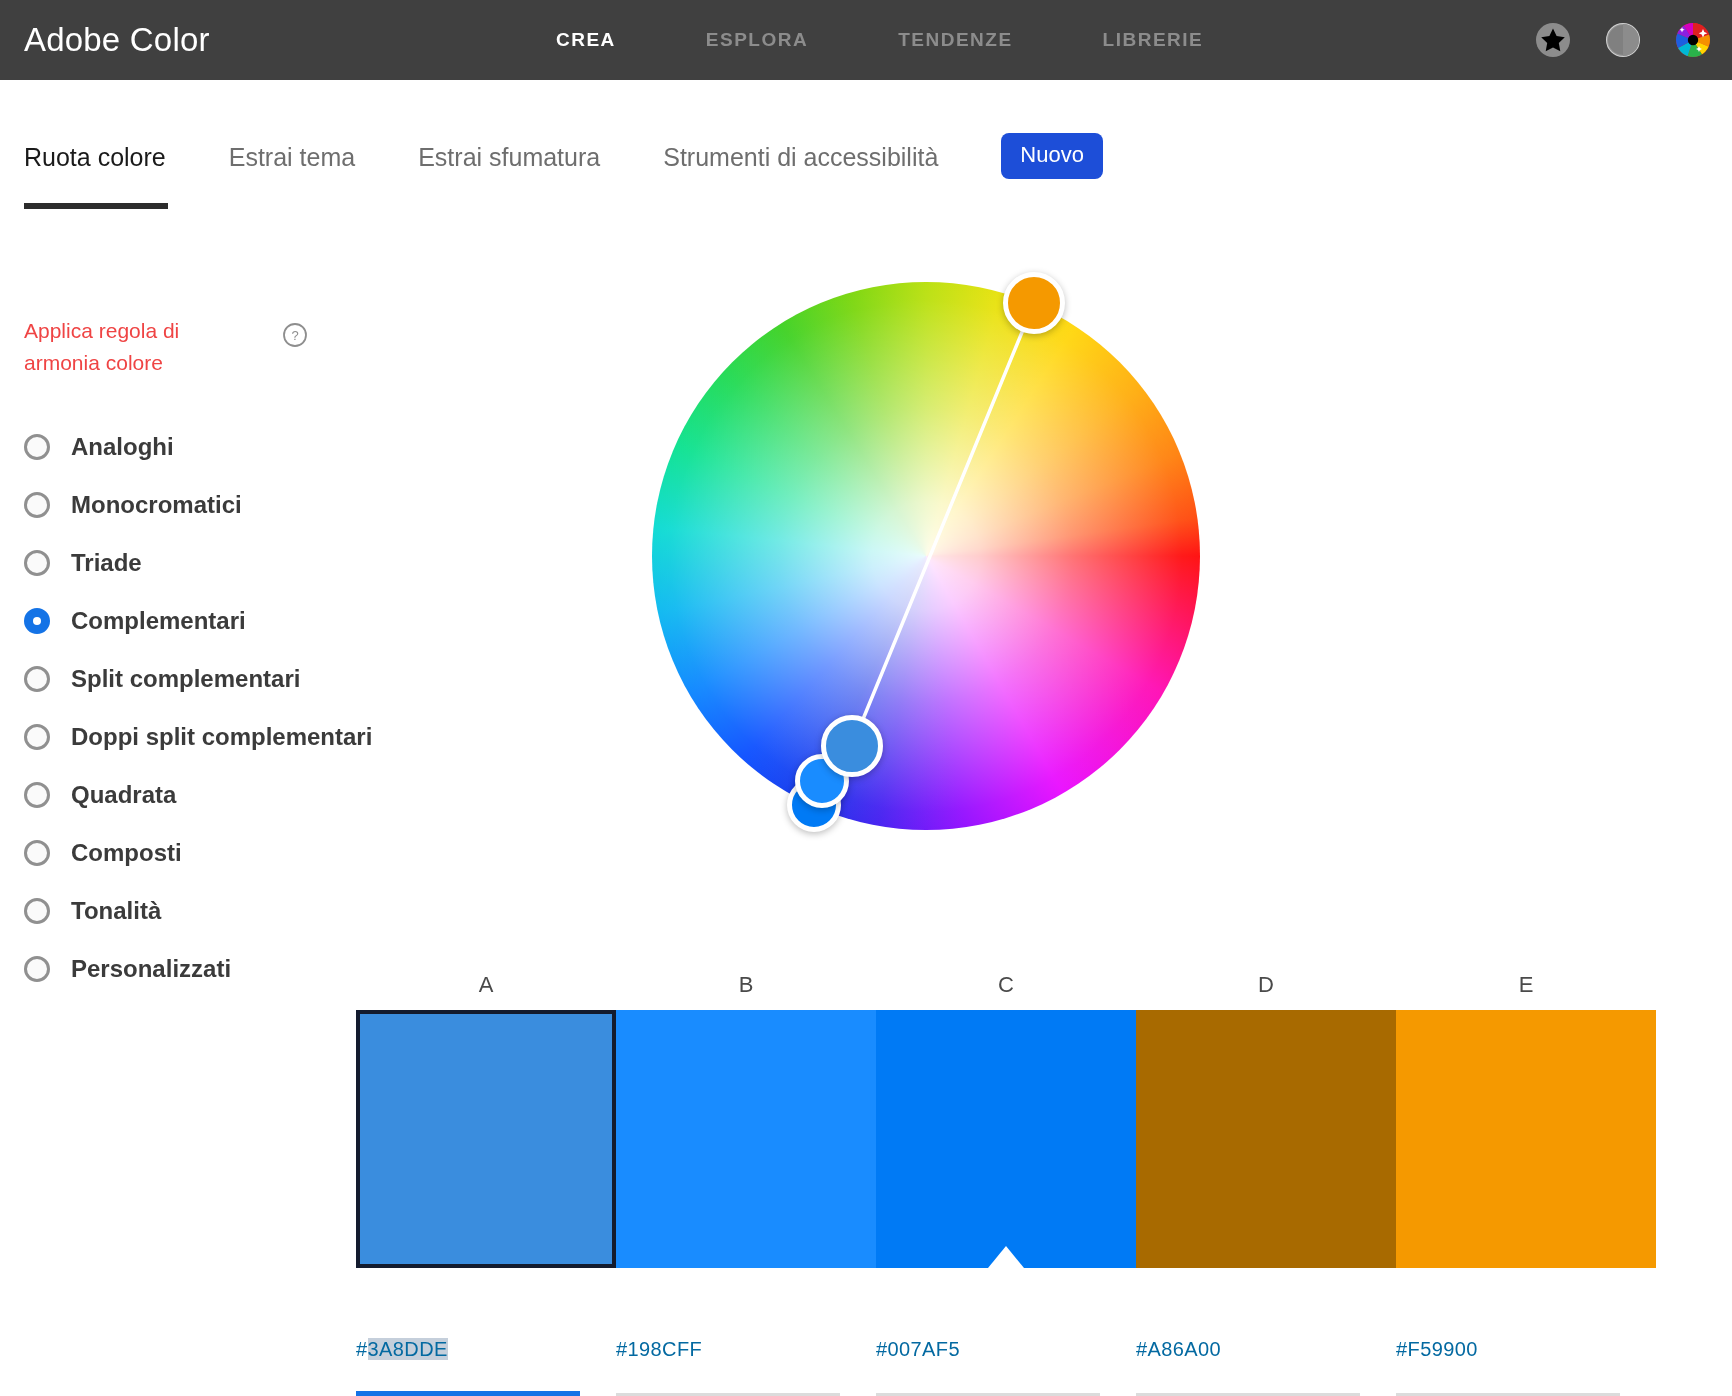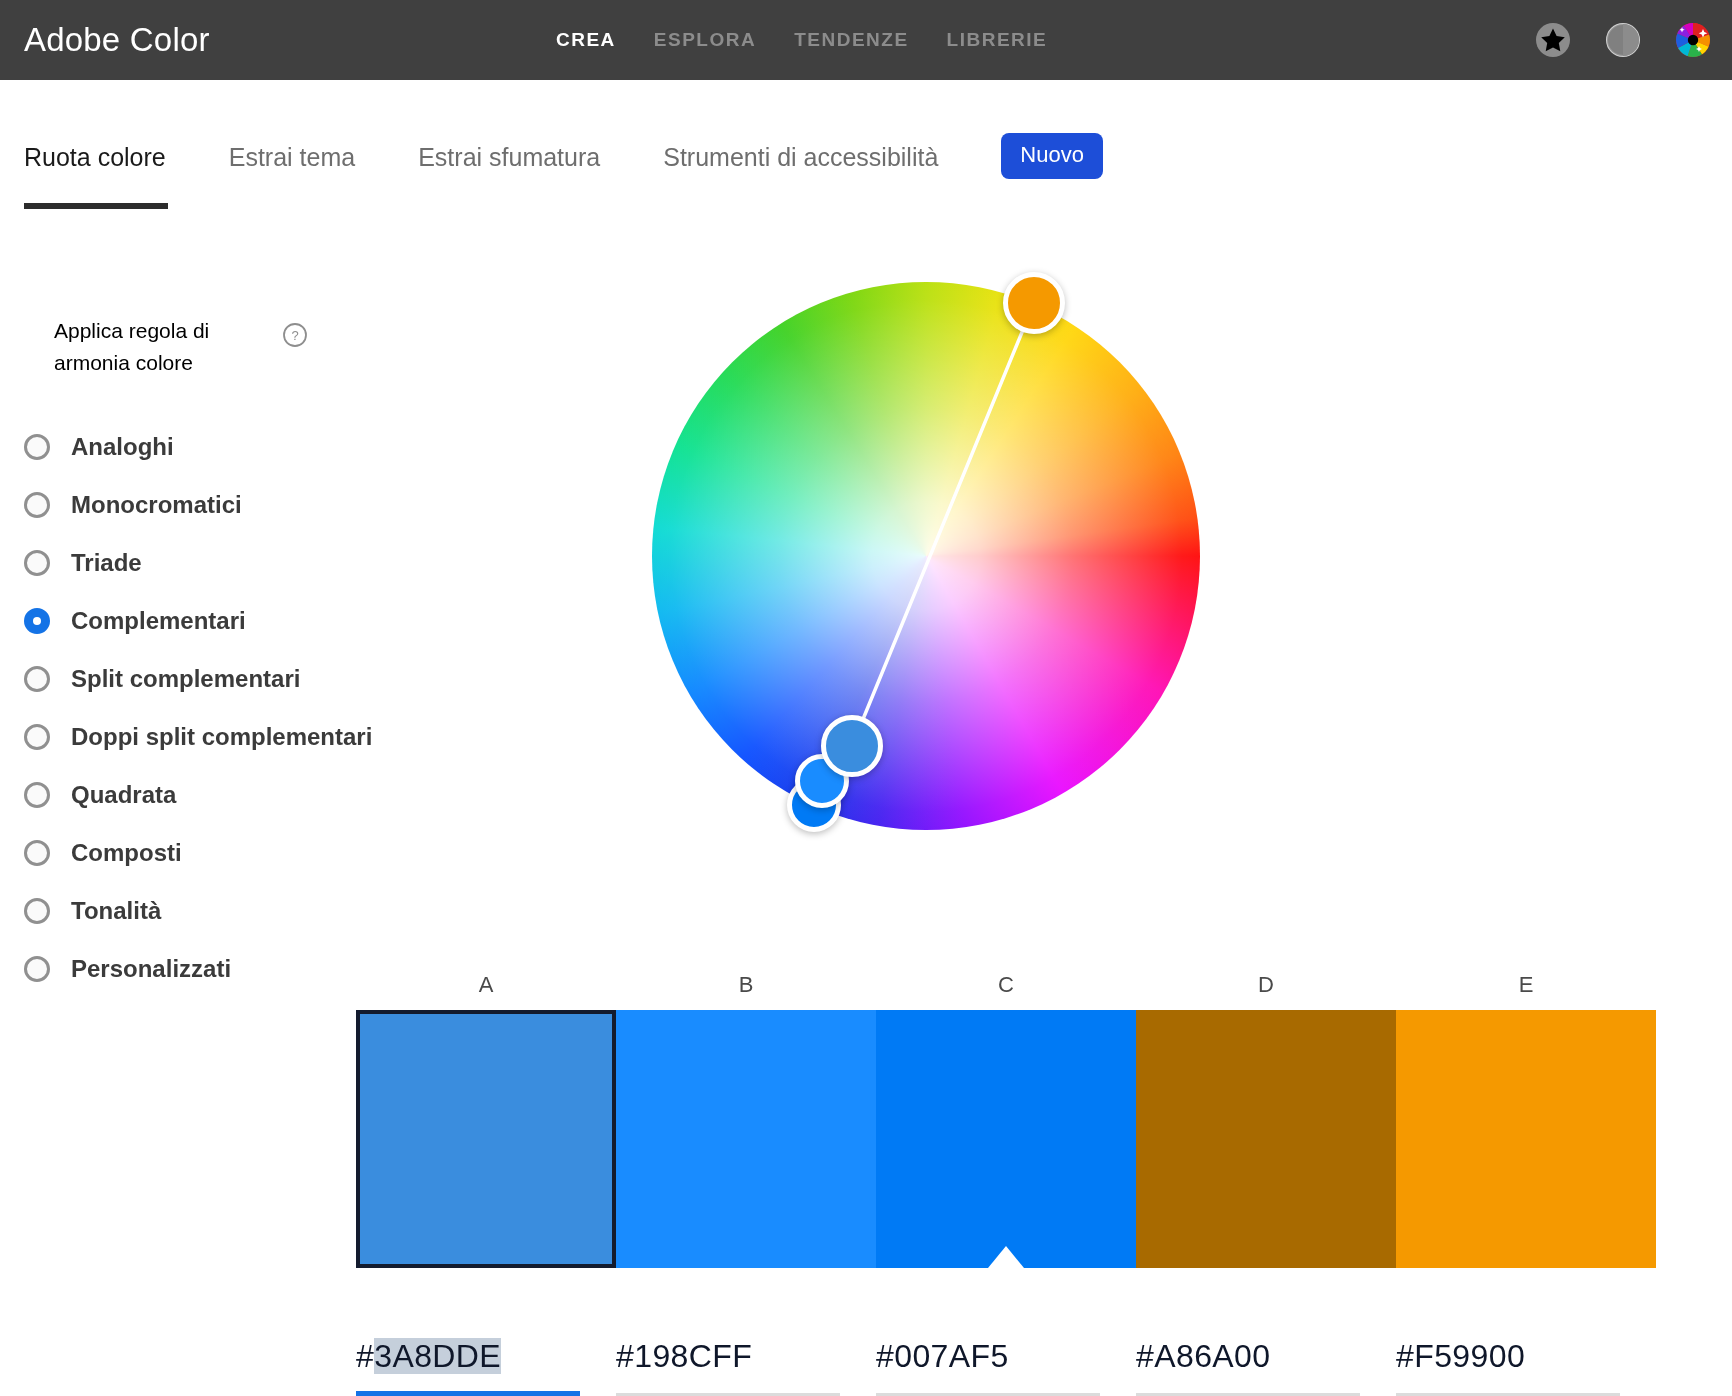--- a/index.html
+++ b/index.html
@@ -28,21 +28,21 @@
     font-size: 33px;
     font-weight: 300;
     letter-spacing: 0.2px;
     white-space: nowrap;
   }
   .nav {
     position: absolute;
     left: 556px; top: 0;
     height: 80px;
     display: flex; align-items: center;
-    gap: 38px;
+    gap: 90px;
   }
   .nav-item {
     color: #8c8c8c;
     font-size: 19px;
     font-weight: bold;
     letter-spacing: 1.5px;
     white-space: nowrap;
     cursor: pointer;
   }
   .nav-item.active { color: #ffffff; }
@@ -101,24 +101,23 @@
     width: 1631px; height: 3px;
     background: #e8e8e8;
     z-index: -1;
   }
 
   
   .rule-title {
     position: absolute;
     left: 24px; top: 315px;
     width: 200px;
-    color: #000000;
+    color: #ef4444;
     font-size: 21px;
     line-height: 1.5;
-    margin-left: 30px;
   }
   .help-icon {
     position: absolute;
     left: 282px; top: 322px;
     width: 26px; height: 26px;
     cursor: pointer;
   }
   .rules {
     position: absolute;
     left: 24px; top: 418px;
@@ -264,22 +263,22 @@
     left: 356px; top: 1338px;
     width: 1300px; height: 58px;
     display: flex;
   }
   .hexcell {
     flex: 1;
     position: relative;
     padding-right: 36px;
   }
   .hexval {
-    font-size: 32px;
-    color: #0f172a;
+    font-size: 20px;
+    color: #0369a1;
     letter-spacing: 0.4px;
     white-space: nowrap;
     display: inline-block;
     cursor: text;
   }
   .hexcell.active .hexval .sel {
     background: #c5cfdb;
   }
   .hexline {
     position: absolute;

